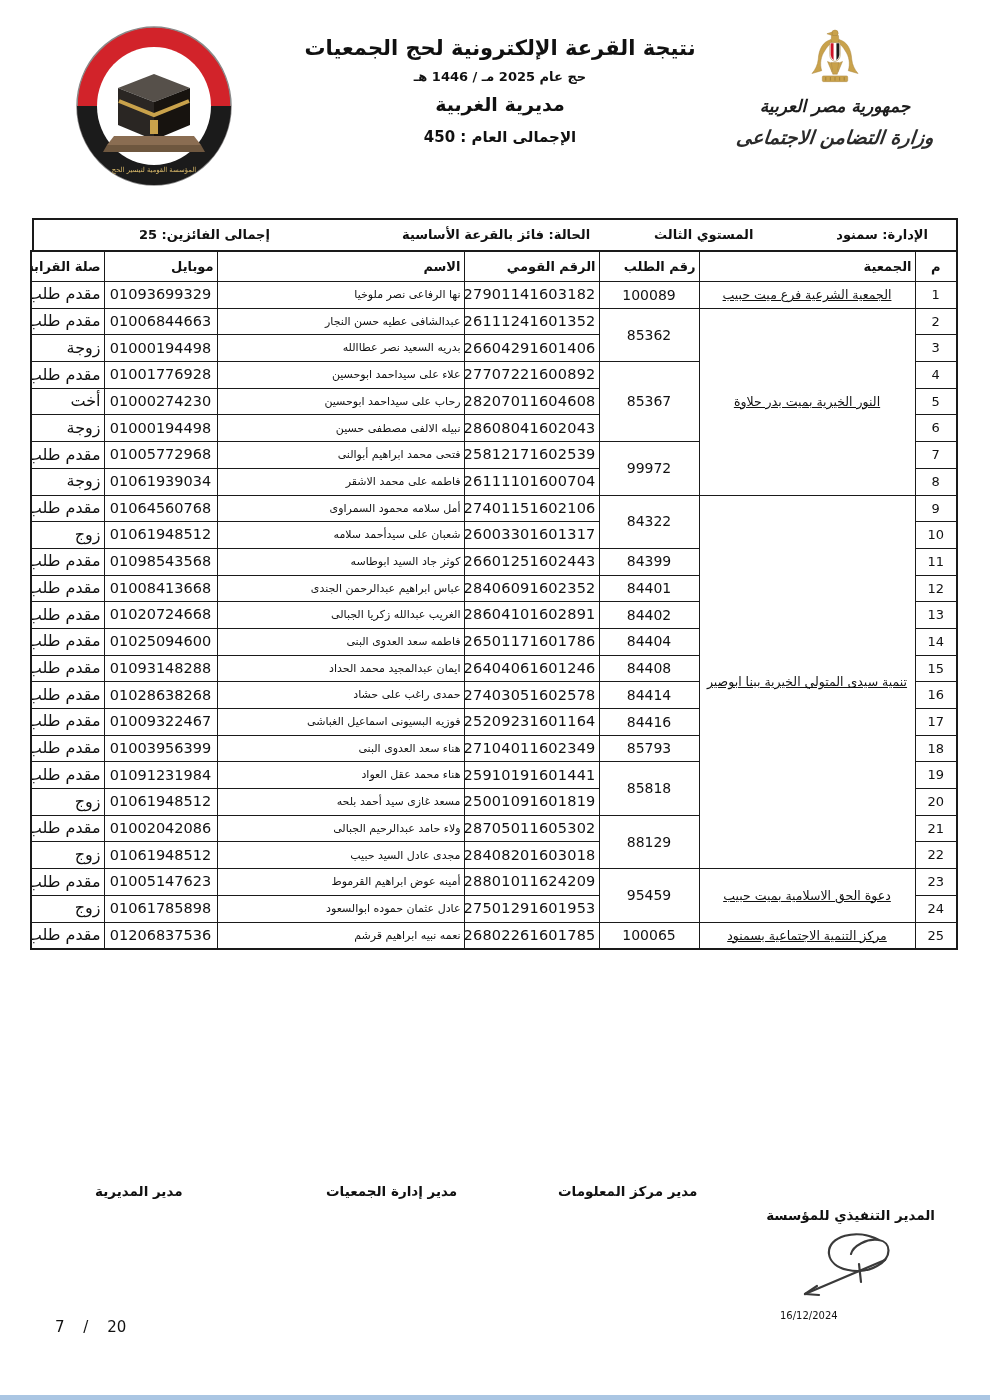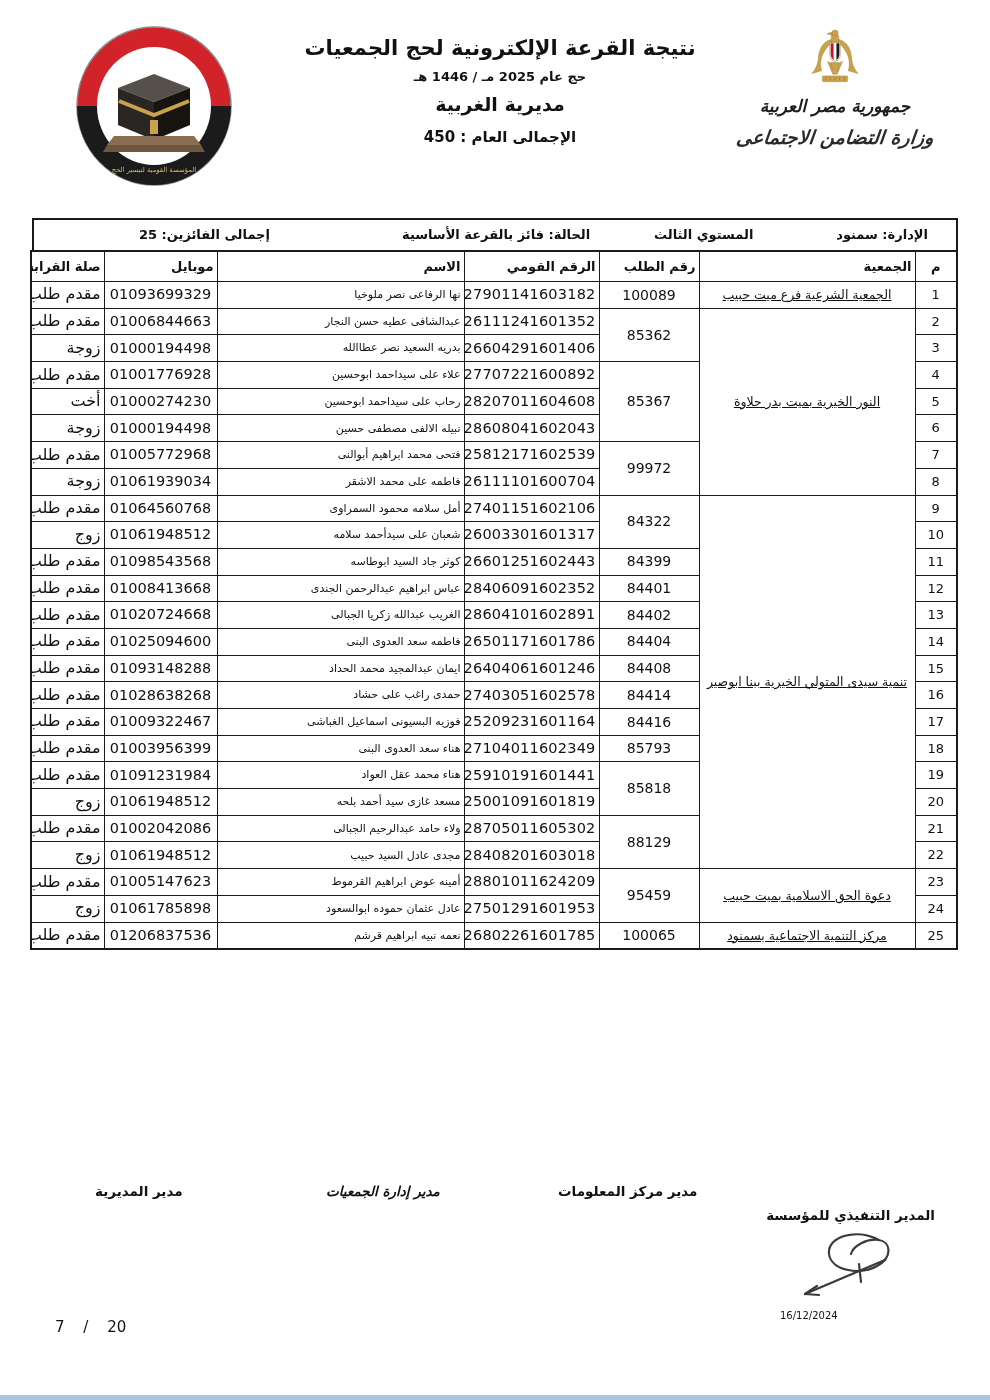--- a/index.html
+++ b/index.html
@@ -34,21 +34,21 @@
   .c-no{text-align:center;font-size:13px;}
   .c-assoc{text-align:center;font-size:12.5px;text-decoration:underline;}
   .c-req{text-align:center;font-size:14px;}
   .c-id{font-size:14.5px;letter-spacing:0.2px;}
   .c-name{text-align:right;font-size:11px;padding-left:8px;}
   .c-mobile{text-align:center;font-size:14.5px;}
   .c-rel{font-size:16px;}
   
   .sig{position:absolute;font-size:13.5px;font-weight:bold;direction:rtl;white-space:nowrap;}
   .sig-directorate{left:95px;top:1183px;}
-  .sig-assoc{left:326px;top:1183px;font-style:italic;}
+  .sig-assoc{left:326px;top:1183px;}
   .sig-info{left:558px;top:1183px;}
   .sig-exec{right:55px;top:1207px;}
   .signature-svg{position:absolute;left:793px;top:1226px;}
   .footer-date{position:absolute;left:780px;top:1310px;font-size:10px;direction:ltr;}
   .page-num{position:absolute;left:55px;top:1318px;font-size:15px;direction:ltr;}
   .page-num span{display:inline-block;}
   .page-num .sep{margin:0 14px;}
   .bottom-bar{position:absolute;left:0;right:0;bottom:0;height:5px;background:#aac6e3;}
 </style>
 </head>

